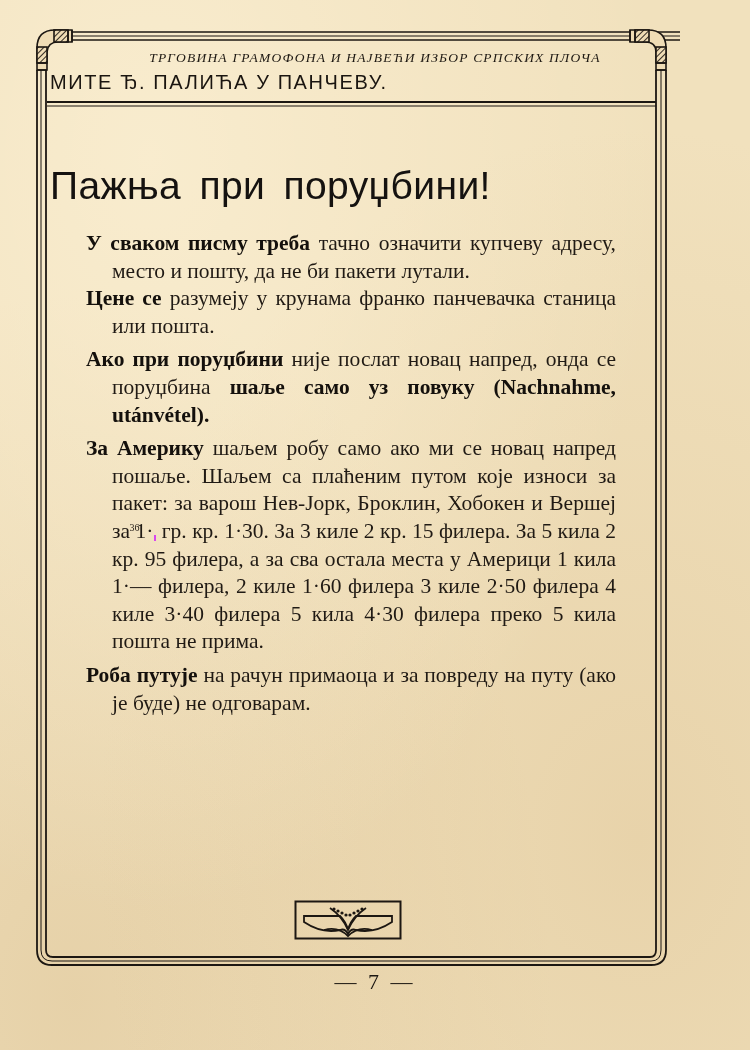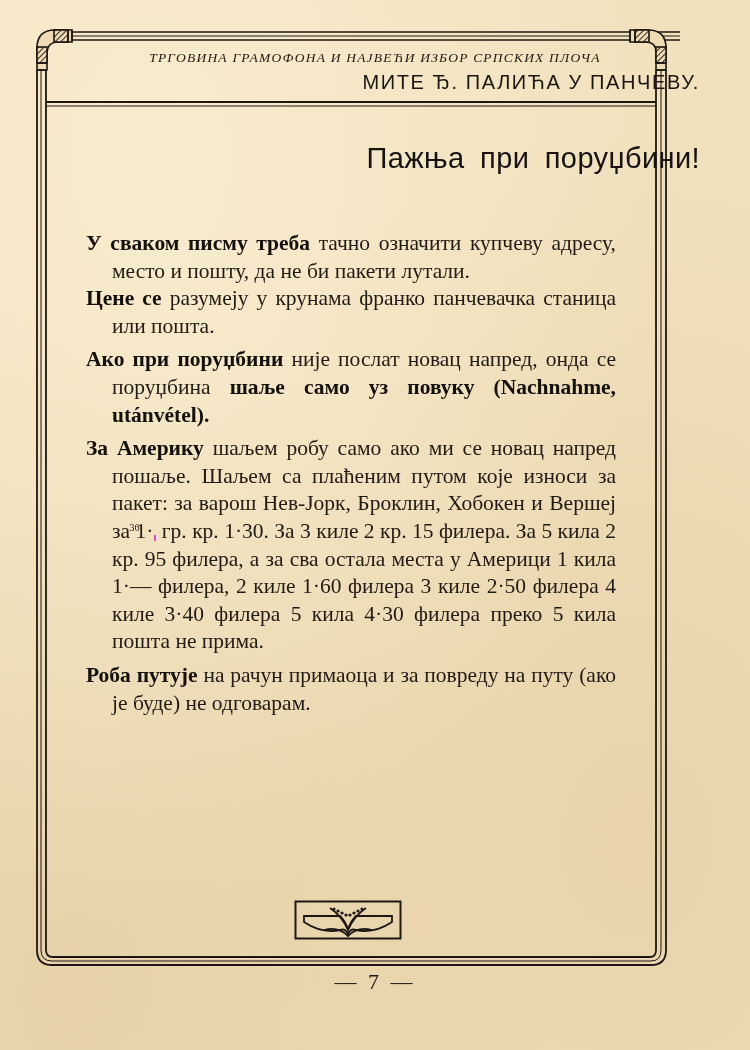--- a/index.html
+++ b/index.html
@@ -43,35 +43,35 @@
       font-size: 13.5px;
       letter-spacing: 1.2px;
       color: #1d1812;
       font-style: italic;
     }
     .header-line2 {
       position: absolute;
       left: 50px;
       width: 650px;
       top: 71px;
-      text-align: right;
+      text-align: left;
       font-family: "Liberation Sans", "DejaVu Sans", sans-serif;
       font-size: 20px;
       letter-spacing: 1.6px;
       color: #1a1510;
     }
     
     .title {
       position: absolute;
       left: 50px;
       width: 650px;
-      top: 142px;
-      text-align: right;
+      top: 164px;
+      text-align: left;
       font-family: "Liberation Sans", "DejaVu Sans", sans-serif;
-      font-size: 29px;
+      font-size: 39px;
       word-spacing: 7px;
       letter-spacing: 0.4px;
       color: #151210;
     }
     
     .body {
       position: absolute;
       left: 86px;
       top: 224px;
       width: 530px;

